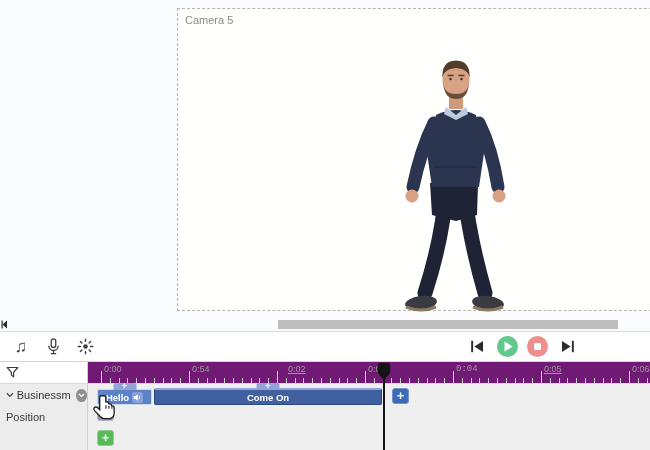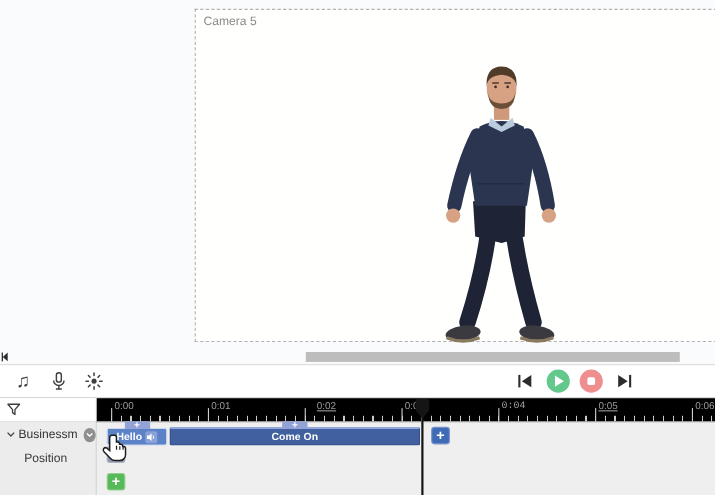--- a/index.html
+++ b/index.html
@@ -42,26 +42,26 @@
     border-right:1px solid #cfcfcf;box-sizing:border-box;
   }
   .filter-row{
     position:absolute;left:0;top:0;width:87px;height:22px;background:#ffffff;
     border-bottom:1px solid #d9d9d9;box-sizing:border-box;display:flex;align-items:center;padding-left:6px;
   }
   .track-row{position:absolute;left:0;width:87px;height:22px;display:flex;align-items:center;font-size:11px;color:#333}
   .track-row.main{top:22px;padding-left:6px;gap:3px;box-sizing:border-box}
   .track-row.sub1{top:44px}
   .track-row.sub2{top:66px}
-  .track-row .sub-label{padding-left:22px;color:#3a3a3a}
+  .track-row .sub-label{padding-left:6px;color:#3a3a3a}
   .track-label{white-space:nowrap;overflow:hidden;max-width:54px}
   .badge{width:13px;height:13px;border-radius:50%;background:#8f8f8f;display:flex;align-items:center;justify-content:center;margin-left:2px}
 
   #ruler{
-    position:absolute;left:88px;top:0;width:562px;height:22px;background:#000000;
+    position:absolute;left:88px;top:0;width:562px;height:22px;background:#701a75;
     border-bottom:1px solid #d9d9d9;box-sizing:border-box;overflow:visible;
   }
   .minor-ticks{
     position:absolute;left:13px;right:0;bottom:0;height:5px;
     background:repeating-linear-gradient(90deg,#cbcbcb 0 1px,transparent 1px 8.8px);
   }
   .major-tick{position:absolute;bottom:0;width:1px;height:12px;background:#d0d0d0}
   .ruler-label{position:absolute;top:2px;font-size:9px;color:#9c9c9c}
 
   #tracks-area{position:absolute;left:88px;top:22px;width:562px;height:66px;background:#efefef}
@@ -214,21 +214,21 @@
       <span class="sub-label">Position</span>
     </div>
   </div>
 
   <div id="ruler">
     <div class="minor-ticks"></div>
 
   <div class="major-tick" style="left: 13px;"></div>
       <span class="ruler-label" style="left: 16px;">0:00</span>
       <div class="major-tick" style="left: 101px;"></div>
-      <span class="ruler-label" style="left: 104px;">0:01</span>
+      <span class="ruler-label" style="left: 104px;">0:54</span>
       <div class="major-tick" style="left: 189px;"></div>
       <span class="ruler-label" style="left: 200px; text-decoration: underline;">0:02</span>
       <div class="major-tick" style="left: 277px;"></div>
       <span class="ruler-label" style="left: 280px;">0:03</span>
       <div class="major-tick" style="left: 365px;"></div>
       <span class="ruler-label" style="left: 368px; font-family: Liberation Mono, monospace;">0:04</span>
       <div class="major-tick" style="left: 453px;"></div>
       <span class="ruler-label" style="left: 456px; text-decoration: underline;">0:05</span>
       <div class="major-tick" style="left: 541px;"></div>
       <span class="ruler-label" style="left: 544px;">0:06</span>

